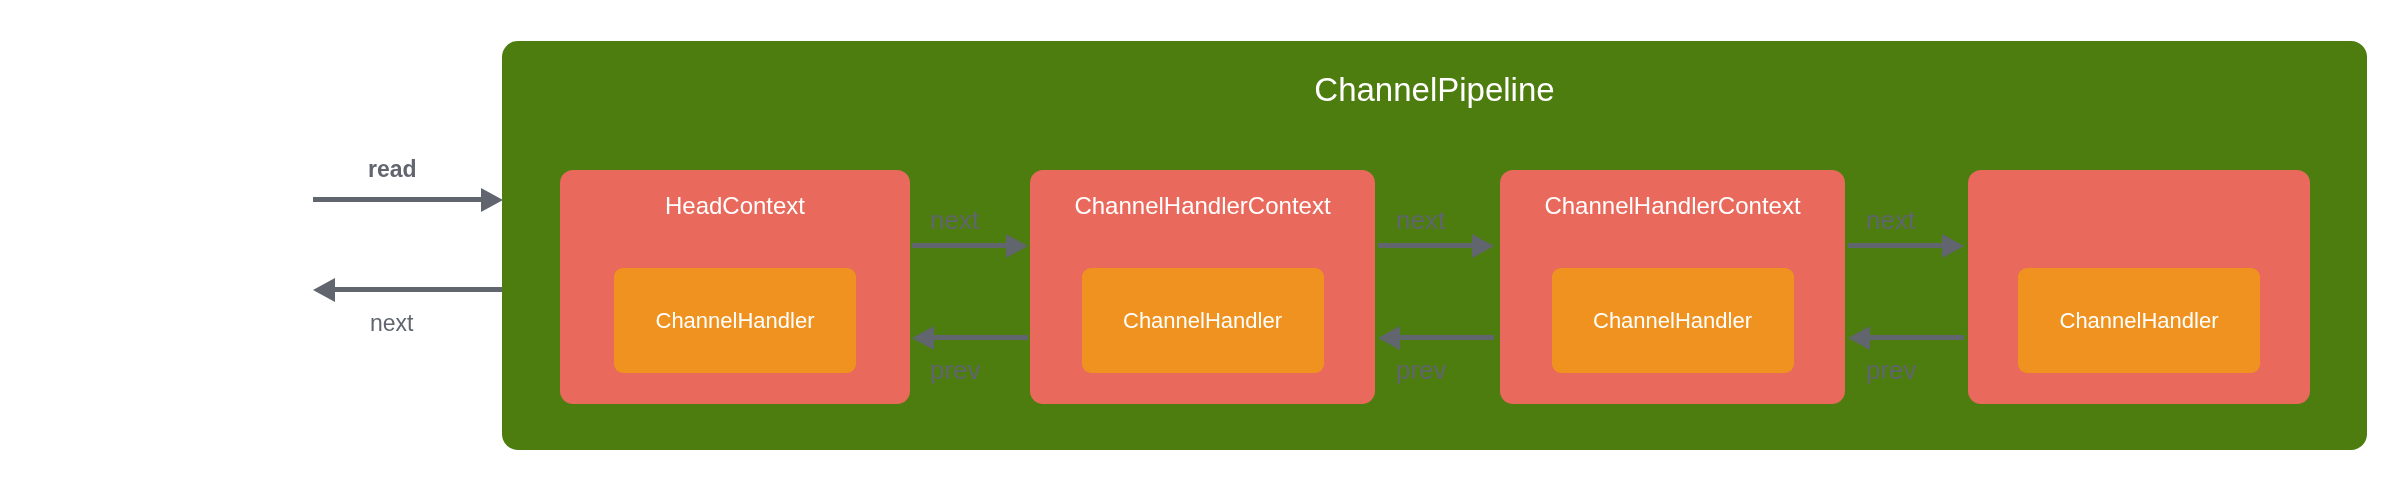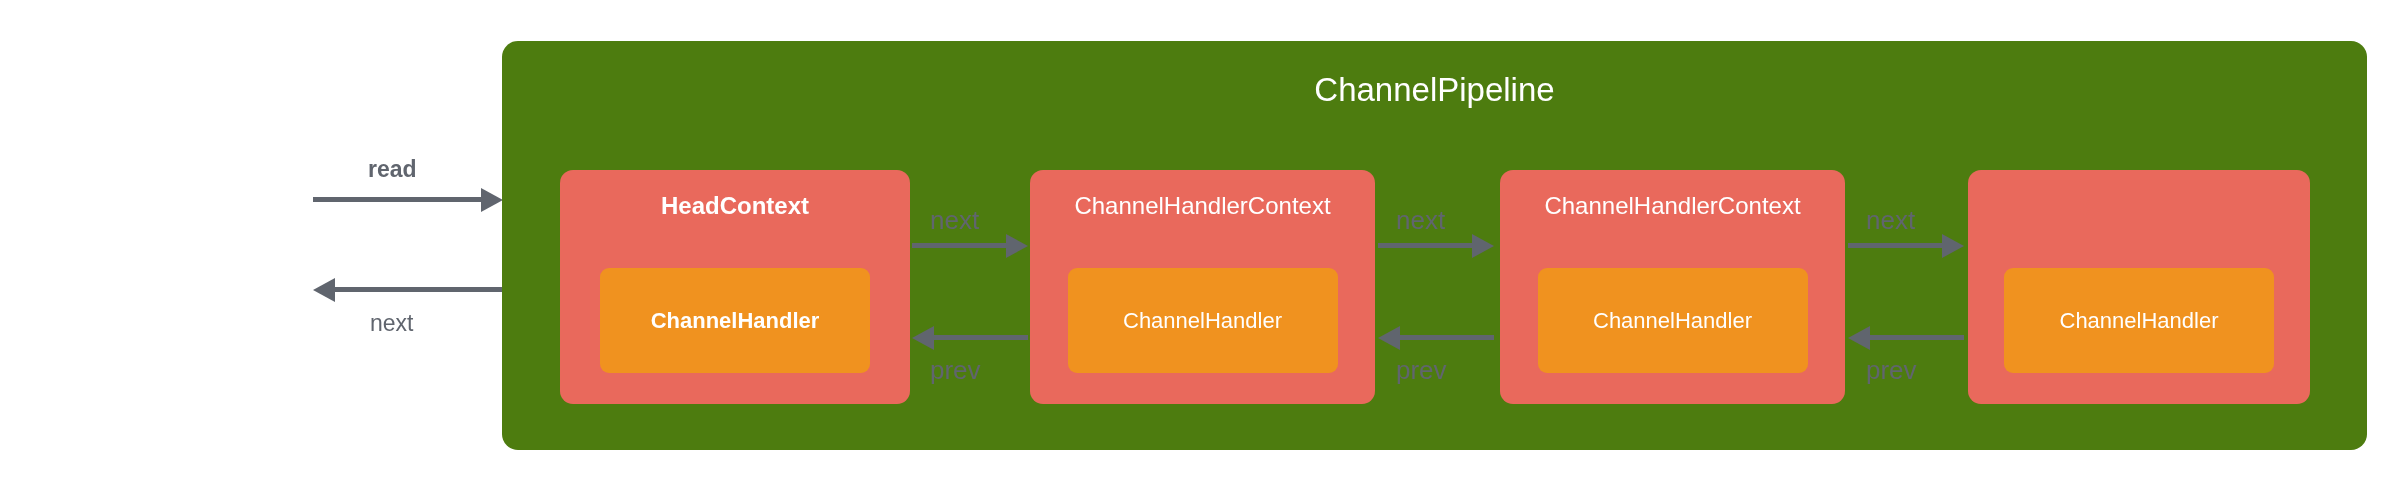--- a/index.html
+++ b/index.html
@@ -73,35 +73,35 @@
     text-align: center;
     color: #ffffff;
     font-size: 24px;
     white-space: nowrap;
   }
   .handler {
     position: absolute;
     left: 50%;
     transform: translateX(-50%);
     top: 98px;
-    width: 270px;
+    width: 242px;
     height: 105px;
     background: #F0921F;
     border-radius: 9px;
     display: flex;
     align-items: center;
     justify-content: center;
   }
   .handler-label {
     color: #ffffff;
     font-size: 22px;
     white-space: nowrap;
   }
 
-  .ctx-1 { left: 560px;  width: 350px; font-weight: bold; }
+  .ctx-1 { left: 560px;  width: 350px; }
   .ctx-2 { left: 1030px; width: 345px; }
   .ctx-3 { left: 1500px; width: 345px; }
   .ctx-4 { left: 1968px; width: 342px; }
 
   
   .arrow {
     position: absolute;
     height: 0;
     border-top: 5px solid #60656E;
   }

